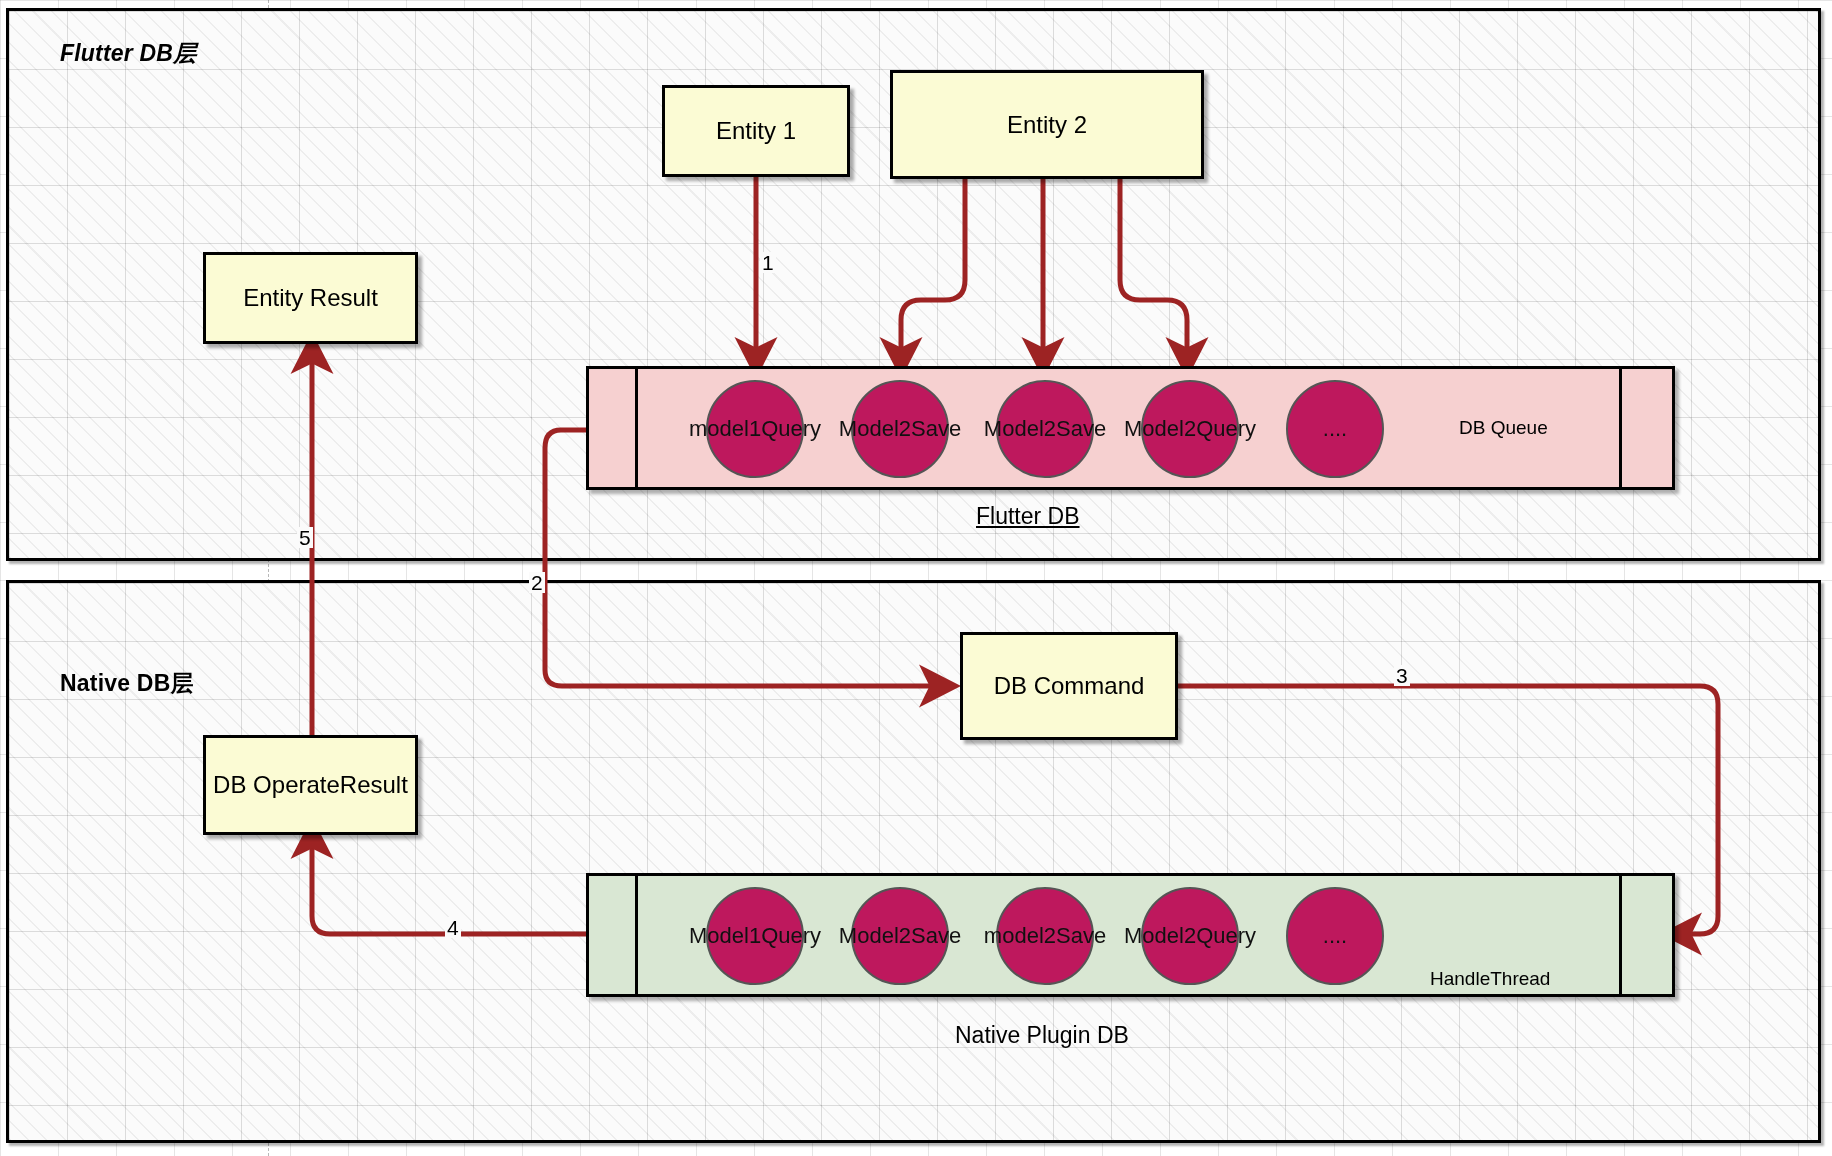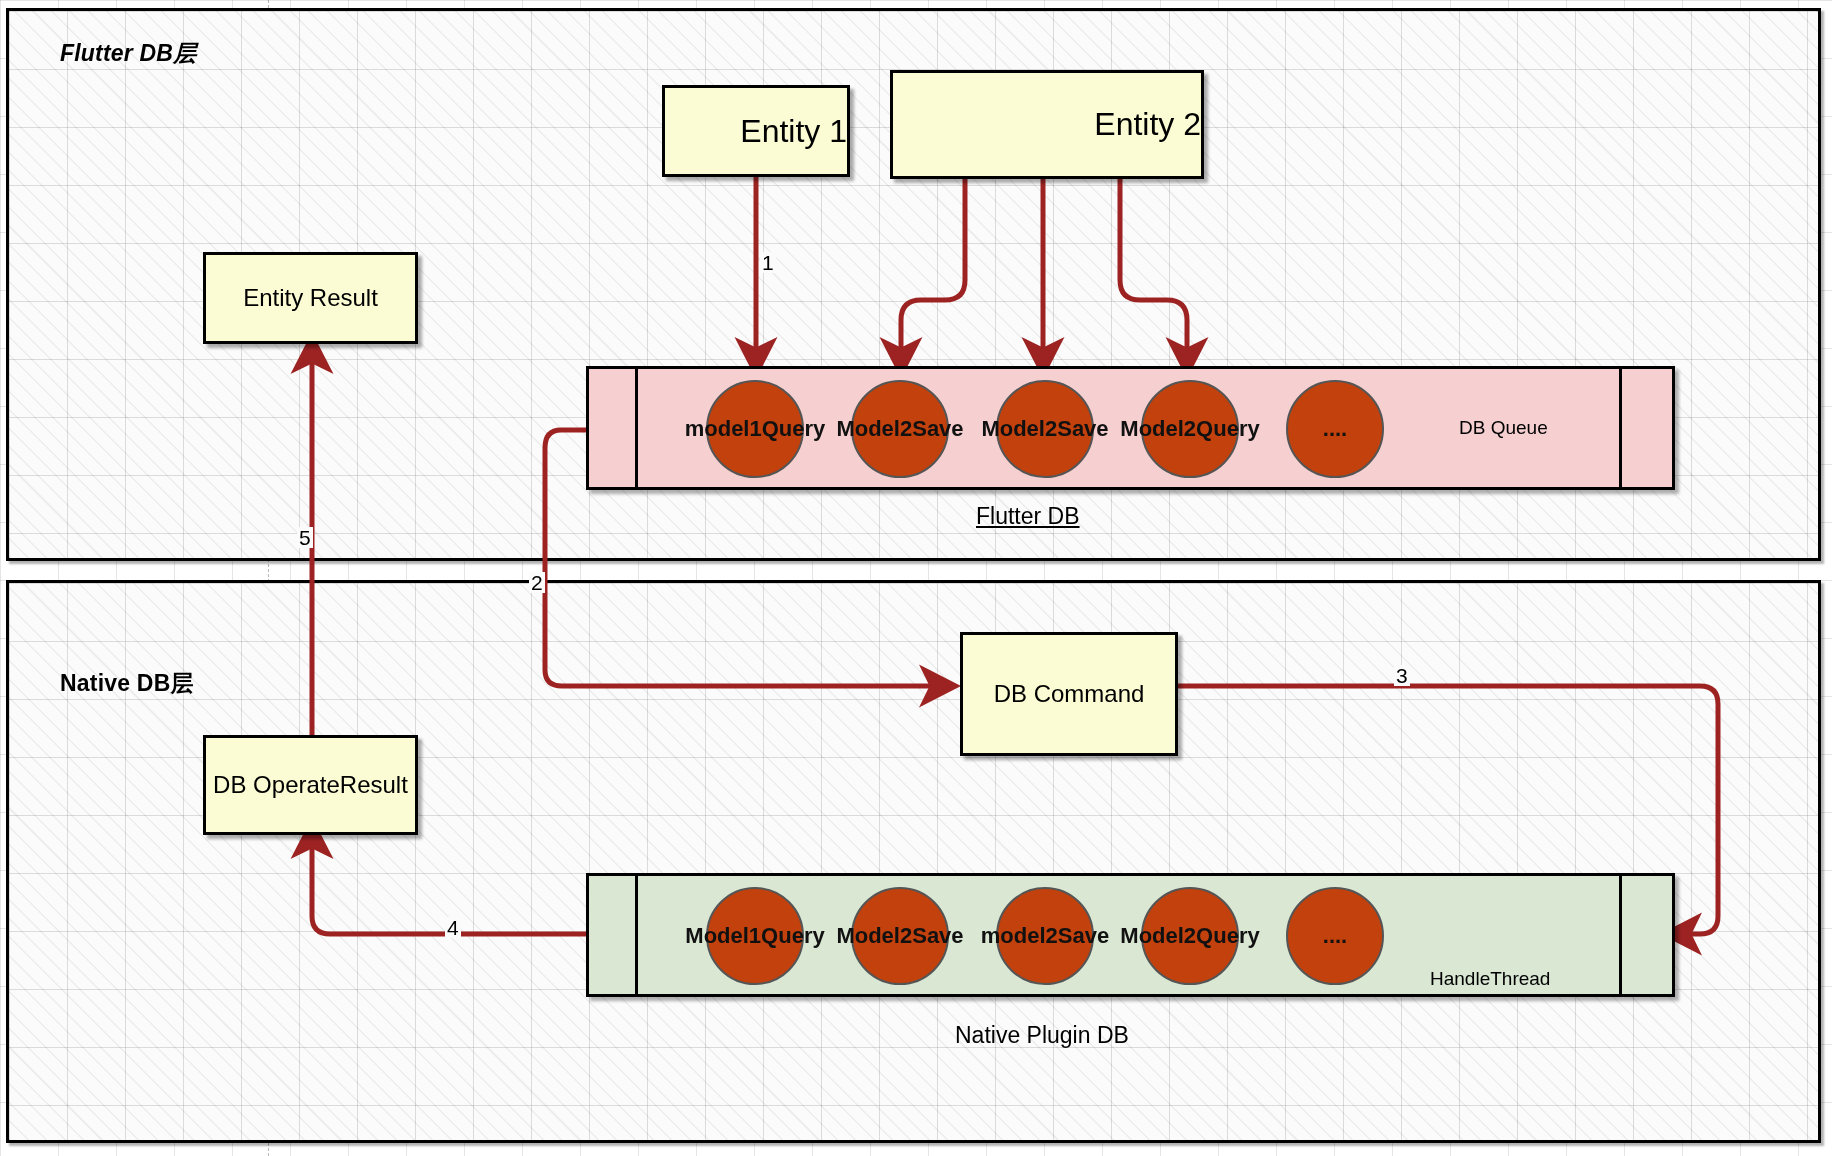--- a/index.html
+++ b/index.html
@@ -57,47 +57,46 @@
     position:absolute;
     background:#fbfbd4;
     border:3px solid #000;
     box-shadow:4px 4px 3px rgba(0,0,0,0.32);
     box-sizing:border-box;
     display:flex;align-items:center;justify-content:center;
     text-align:center;
     color:#000;
     line-height:1.15;
   }
-  .ybox.plain{font-size:32px;font-weight:normal;justify-content:flex-end;}
+  .ybox.plain{font-size:24px;font-weight:normal;}
   .ybox.bold{font-size:24px;font-weight:normal;}
 
   
   .queue{
     position:absolute;
     border:3px solid #000;
     box-shadow:4px 4px 3px rgba(0,0,0,0.30);
     box-sizing:border-box;
   }
   .queue.pink{background:#f6d0d0;}
   .queue.green{background:#d9e7d3;}
   .qsep{
     position:absolute;top:0;bottom:0;width:0;
     border-left:3px solid #000;
   }
   .qcircle{
     position:absolute;
     border-radius:50%;
-    background:#c2410c;
+    background:#be185d;
     border:2px solid #555;
     display:flex;align-items:center;justify-content:center;
     text-align:center;
     font-size:22px;color:#111;line-height:1.08;
     box-sizing:border-box;
     white-space:pre-line;
-    font-weight:bold;
   }
   .qlabel{
     position:absolute;
     font-size:19px;color:#000;white-space:nowrap;
   }
   .caption{
     position:absolute;
     font-size:23px;color:#000;white-space:nowrap;
   }
   .stepnum{
@@ -158,21 +157,21 @@
   </div>
 
   <div class="ybox plain" style="left:890px;top:70px;width:314px;height:109px;">
     <span>Entity 2</span>
   </div>
 
   <div class="ybox bold" style="left:203px;top:252px;width:215px;height:92px;">
     <span>Entity Result</span>
   </div>
 
-  <div class="ybox bold" style="left:960px;top:632px;width:218px;height:124px;">
+  <div class="ybox bold" style="left:960px;top:632px;width:218px;height:108px;">
     <span>DB Command</span>
   </div>
 
   <div class="ybox bold" style="left:203px;top:735px;width:215px;height:100px;flex-direction:row;">
     <span>DB Operate</span>
     <span>Result</span>
   </div>
 
   <div class="queue pink" style="left:586px;top:366px;width:1089px;height:124px;">
     <div class="qsep" style="left:46px;"></div>

